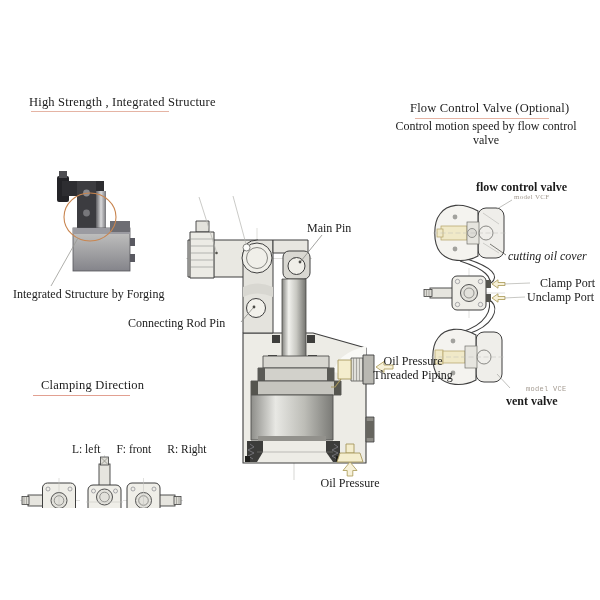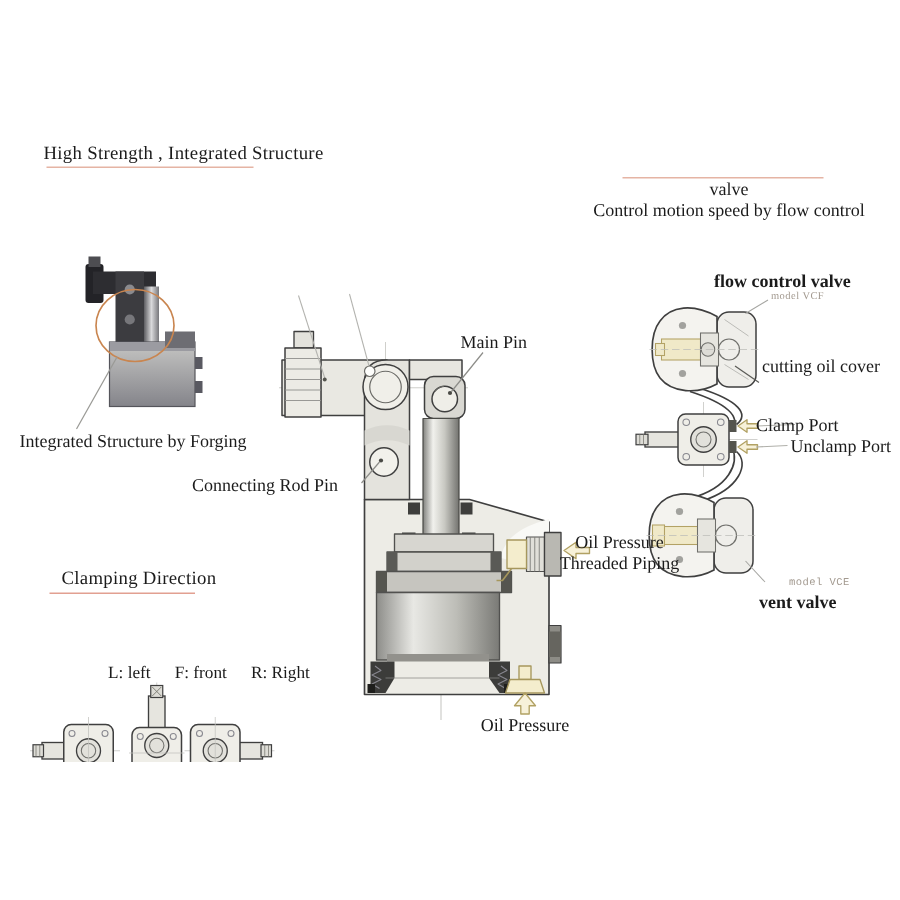--- a/index.html
+++ b/index.html
@@ -279,29 +279,30 @@
 
   <div class="lbl center" style="left:368px;top:354px;width:90px;">
     <div>Oil Pressure</div>
     <div>Threaded Piping</div>
   </div>
 
   <div class="lbl center" style="left:286px;top:476px;width:128px;">
     <div>Oil Pressure</div>
   </div>
 
+  <div class="lbl heading" style="left:410px;top:101px;">Flow Control Valve (Optional)</div>
   <div class="underline" style="left:415px;top:118px;width:134px;"></div>
   <div class="lbl center" style="left:391px;top:119px;width:190px;">
+    <div>Control motion speed by flow control</div>
     <div>valve</div>
-    <div>Control motion speed by flow control</div>
   </div>
 
   <div class="lbl w600" style="left:476px;top:180px;">flow control valve</div>
   <div class="small-model" style="left:514px;top:193px;">model VCF</div>
-  <div class="lbl" style="left:508px;top:237px;">cutting oil cover</div>
-
-  <div class="lbl" style="left:504px;top:276px;">Clamp Port</div>
+  <div class="lbl" style="left:508px;top:249px;font-style:italic;">cutting oil cover</div>
+
+  <div class="lbl" style="left:540px;top:276px;">Clamp Port</div>
   <div class="lbl" style="left:527px;top:290px;">Unclamp Port</div>
 
   <div class="small-model" style="left:526px;top:385px;font-family:Liberation Mono, monospace;">model VCE</div>
   <div class="lbl w600" style="left:506px;top:394px;">vent valve</div>
 
 </div>
 
 </body></html>

